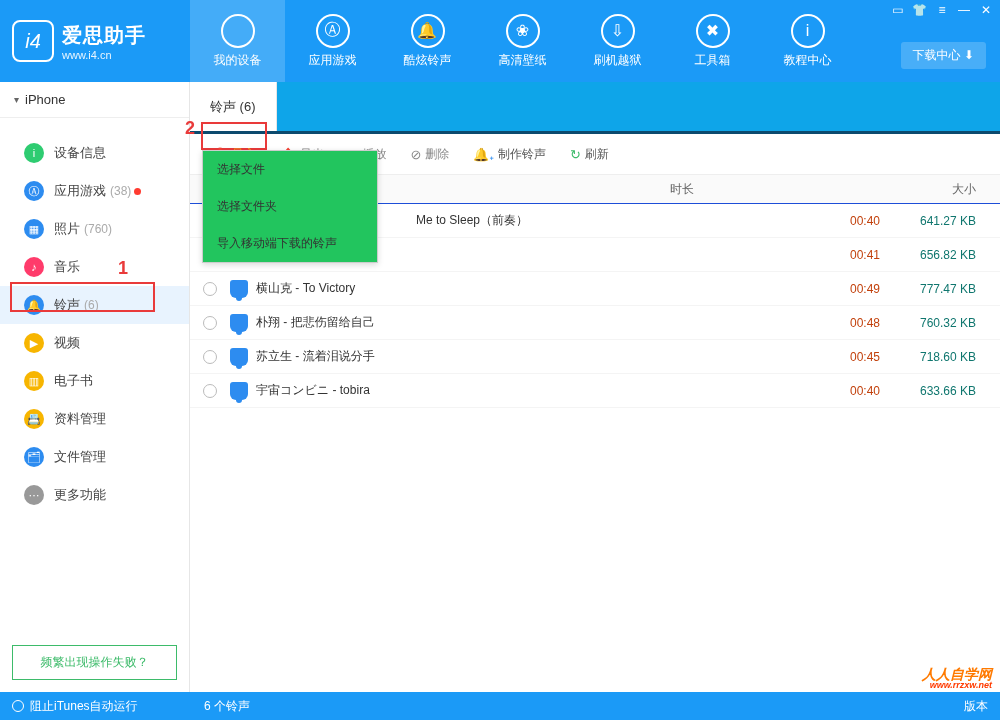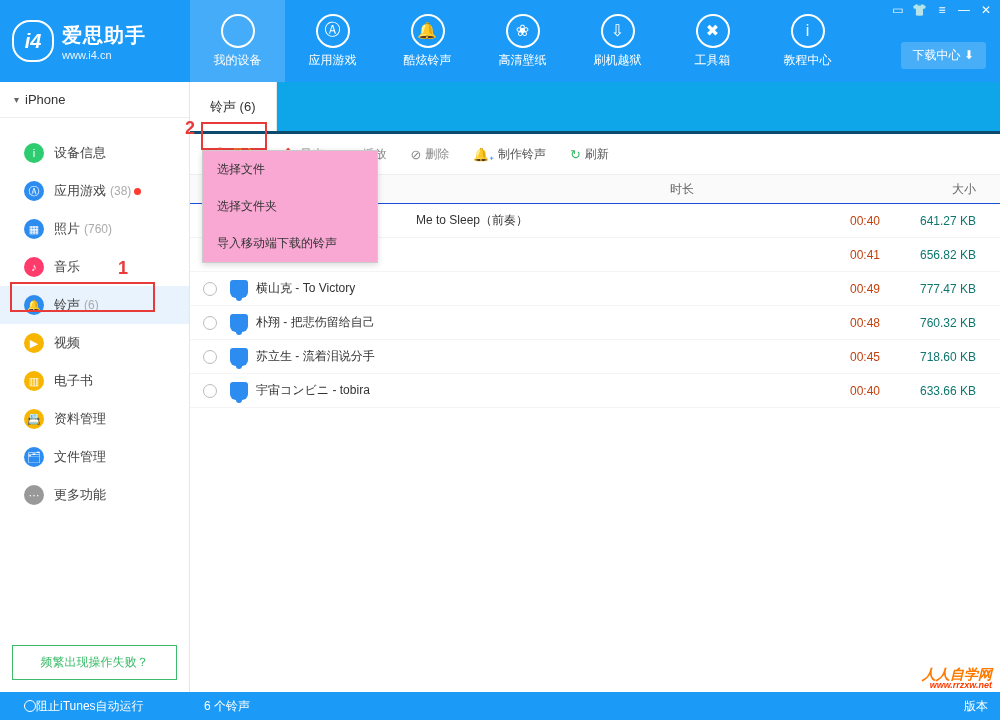--- a/index.html
+++ b/index.html
@@ -1,20 +1,20 @@
 <!DOCTYPE html>
 <html><head>
 <meta charset="utf-8">
 <style>
 * { margin: 0; padding: 0; box-sizing: border-box; font-family: "Microsoft YaHei", Arial, sans-serif; }
 body { width: 1000px; height: 720px; background: #fff; overflow: hidden; position: relative; }
 
 .header { height: 82px; background: linear-gradient(#1b9af7,#1b9af7); display: flex; color: #fff; }
 .logo-area { width: 190px; display:flex; align-items:center; padding-left:12px;}
-.logo-badge { width:42px; height:42px; border:2px solid #fff; border-radius:18px; display:flex; align-items:center; justify-content:center; font-weight:bold; font-size:20px; font-style:italic;}
+.logo-badge { width:42px; height:42px; border:2px solid #fff; border-radius:8px; display:flex; align-items:center; justify-content:center; font-weight:normal; font-size:20px; font-style:italic;}
 .logo-text { margin-left:8px; }
 .logo-text .cn { font-size:20px; font-weight:bold; letter-spacing:1px;}
 .logo-text .en { font-size:11px; opacity:.9;}
 .nav { display:flex; flex:1;}
 .nav-item { width:95px; display:flex; flex-direction:column; align-items:center; justify-content:center; font-size:12px; cursor:pointer;}
 .nav-item.active { background: rgba(255,255,255,.18); }
 .nav-icon { width:34px; height:34px; border:2px solid #fff; border-radius:50%; display:flex; align-items:center; justify-content:center; margin-bottom:4px; font-size:16px;}
 .win-controls { position:absolute; top:2px; right:4px; display:flex; gap:2px;}
 .win-controls span { width:20px; height:16px; display:flex; align-items:center; justify-content:center; font-size:12px; cursor:pointer; color:#fff;}
 .dl-center { position:absolute; top:42px; right:14px; background:rgba(255,255,255,.2); padding:5px 12px; border-radius:3px; font-size:12px; color:#fff; cursor:pointer;}
@@ -40,42 +40,42 @@
 .tool-btn .ic { font-size:13px;}
 .import-btn { color:#f0a020 !important; }
 .red-box-2 { position:absolute; border:2px solid #e93a3a; left:201px; top:122px; width:66px; height:28px; pointer-events:none;}
 .ann { position:absolute; color:#e93a3a; font-size:18px; font-weight:bold; pointer-events:none;}
 .ann1 { left:118px; top:258px;}
 .ann2 { left:185px; top:118px;}
 .ann3 { left:336px; top:200px;}
 .red-box-1 { position:absolute; border:2px solid #e93a3a; left:10px; top:282px; width:145px; height:30px; pointer-events:none;}
 .red-box-3 { position:absolute; border:2px solid #e93a3a; left:206px; top:236px; width:165px; height:24px; pointer-events:none;}
 
-.dropdown { position:absolute; left:202px; top:150px; width:176px; background:#f9a8d4; border:1px solid #ccc; box-shadow:0 2px 6px rgba(0,0,0,.15); z-index:10;}
+.dropdown { position:absolute; left:202px; top:150px; width:176px; background:#22c55e; border:1px solid #ccc; box-shadow:0 2px 6px rgba(0,0,0,.15); z-index:10;}
 .dropdown-item { padding:10px 14px; font-size:12px; color:#333; cursor:pointer;}
 
 .table-head { display:flex; height:30px; align-items:center; border-top:1px solid #eee; border-bottom:1px solid #1d4ed8; font-size:12px; color:#666; background:#fafafa;}
 .col-chk { width:40px; text-align:center;}
 .col-name { flex:1; padding-left:6px;}
 .col-dur { width:220px; text-align:left; padding-left:10px;}
 .col-size { width:120px; text-align:right; padding-right:24px;}
 .sort-caret { font-size:9px; margin-left:2px;}
 .rows { }
 .row { display:flex; height:34px; align-items:center; font-size:12px; color:#333; border-bottom:1px solid #f4f4f4;}
 .row .chk { width:40px; display:flex; justify-content:center;}
 .row .chk-circle { width:14px; height:14px; border:1px solid #bbb; border-radius:50%; cursor:pointer;}
 .row .bell { width:18px; height:18px; background:#2d8cf0; border-radius:3px 3px 6px 6px; margin-right:8px; position:relative;}
 .row .bell::after{content:""; position:absolute; bottom:-3px; left:6px; width:6px; height:3px; background:#2d8cf0; border-radius:0 0 3px 3px;}
 .row .nm { flex:1; display:flex; align-items:center;}
 .row .dur { width:220px; color:#c2410c;text-align:right;}
 .row .sz { width:120px; text-align:right; padding-right:24px; color:#0f766e;}
 .row.first .nm-text { padding-left: 186px; } 
 
 .footer { height:28px; background:#1b9af7; color:#fff; display:flex; align-items:center; font-size:12px;}
-.footer-left { display:flex; align-items:center; padding-left:24px; width:190px;}
+.footer-left { display:flex; align-items:center; gap:6px; padding-left:12px; width:190px;}
 .footer-left .ring { width:12px; height:12px; border:1.5px solid #fff; border-radius:50%;}
 .footer-mid { padding-left:14px;}
 .footer-right { margin-left:auto; padding-right:12px;}
 
 .watermark { position:absolute; right:8px; bottom:30px; font-style:italic; font-weight:bold; color:#ff7a00; font-size:14px; text-shadow:0 0 2px #fff; pointer-events:none; text-align:right; line-height:1;}
 .watermark .sub { font-size:9px; color:#ff3b00; display:block;margin-left:8px;}
 </style>
 </head>
 <body>
 

